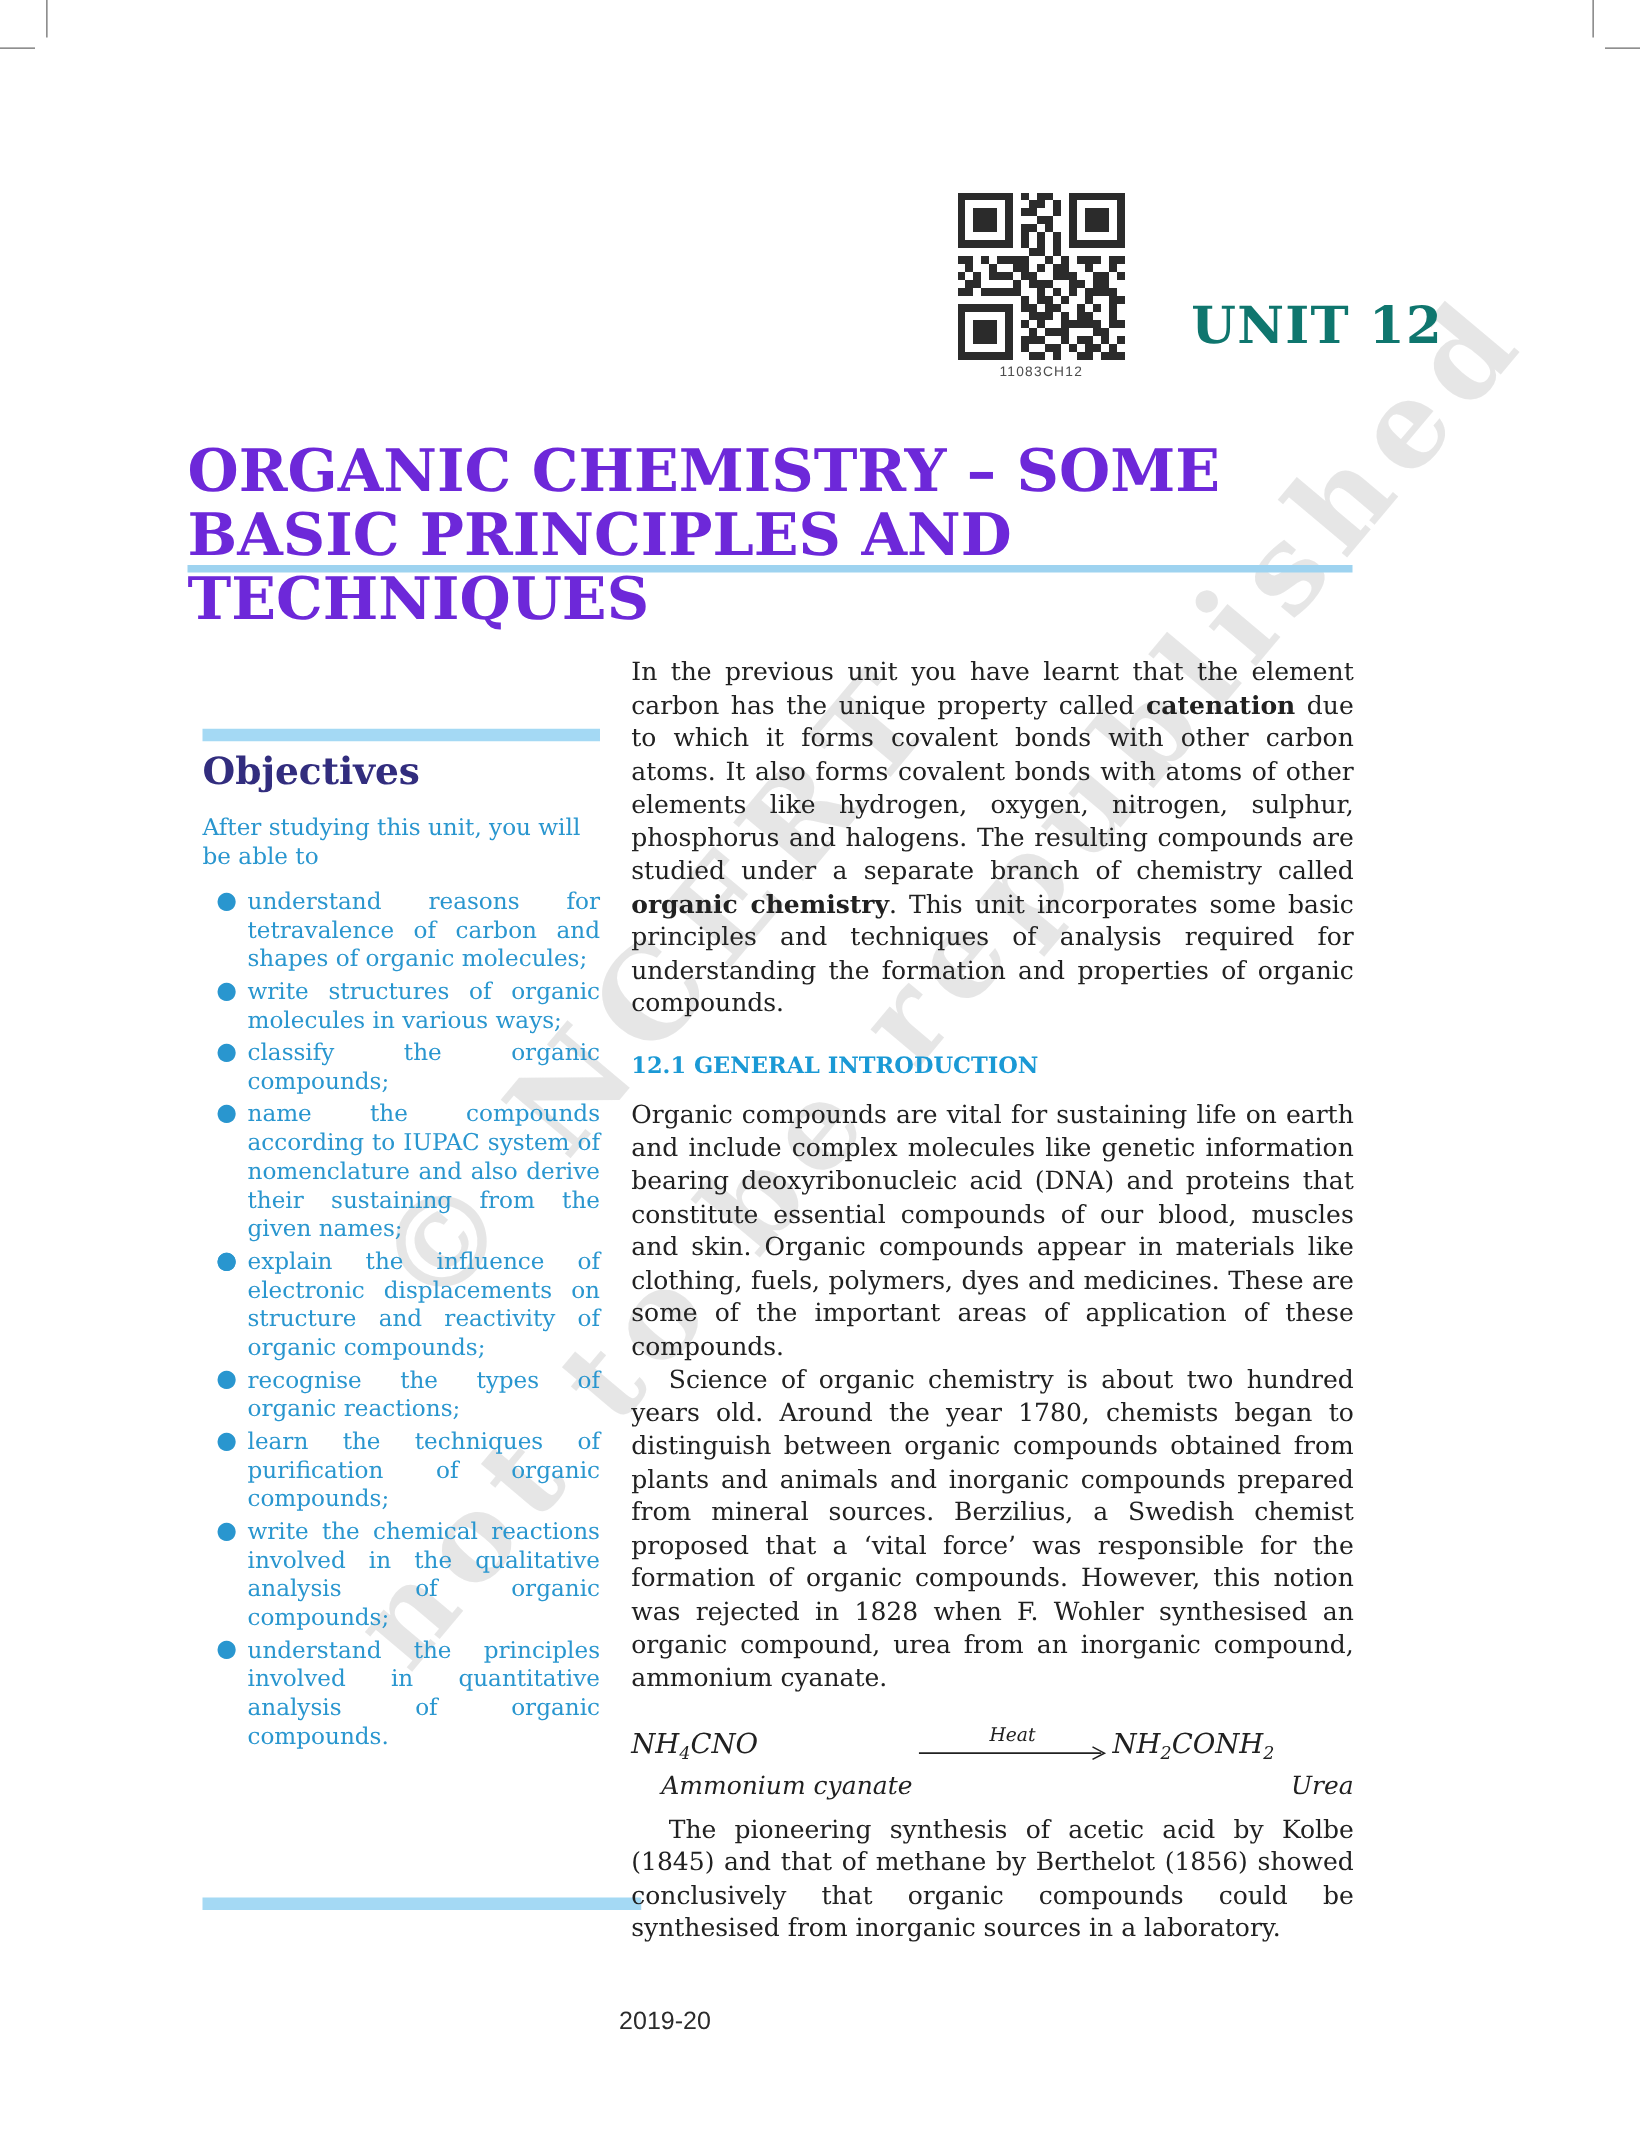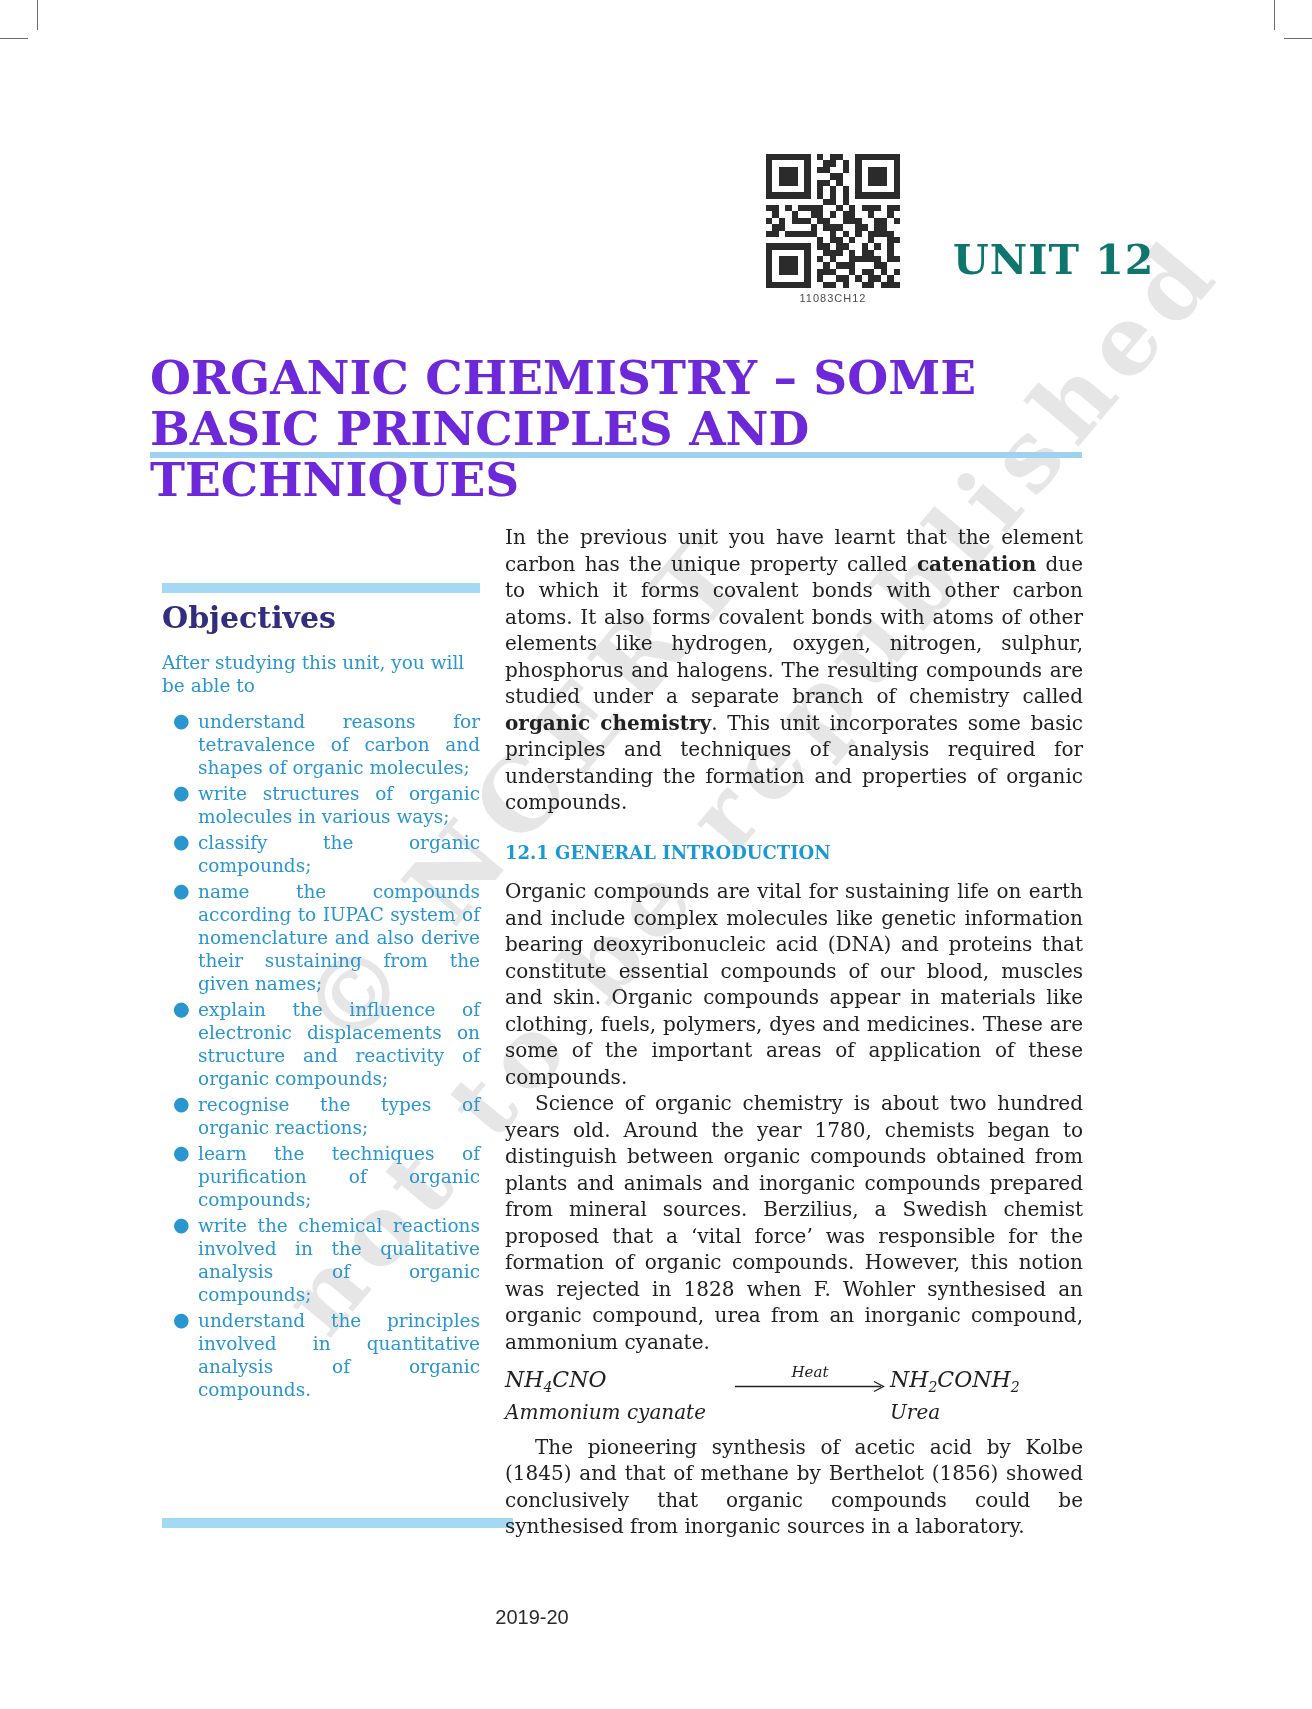--- a/index.html
+++ b/index.html
@@ -56,22 +56,22 @@
   .main-col p{margin:0;}
   .para-indent{text-indent:30px;}
   .section-heading{margin:24px 0 12px 0;font-size:18px;font-weight:bold;color:#1a99d5;text-align:left;}
 
   
   .equation{margin:10px 0 8px 0;font-style:italic;}
   .eq-row{display:grid;grid-template-columns:225px 160px auto;align-items:end;text-align:left;}
   .formula{font-size:22px;white-space:nowrap;}
   .formula sub{font-size:14px;line-height:0;}
   .eq-arrow{display:flex;flex-direction:column;align-items:center;justify-content:flex-end;}
-  .arrow-label{font-size:15px;line-height:15px;margin-bottom:0;}
-  .eq-names{margin-top:6px;font-size:20px;}
+  .arrow-label{font-size:15px;line-height:15px;margin-bottom:0;margin-top:16px;}
+  .eq-names{margin-top:6px;font-size:20px;text-align:right;}
 
   .footer{position:absolute;left:0;top:1606px;width:1064px;text-align:center;z-index:1;
     font-family:"Liberation Sans",sans-serif;font-size:20px;color:#2b2b2b;}
 </style>
 </head>
 <body>
 
 <div class="page">
 
   <div class="crop v" style="left:37px;"></div>

